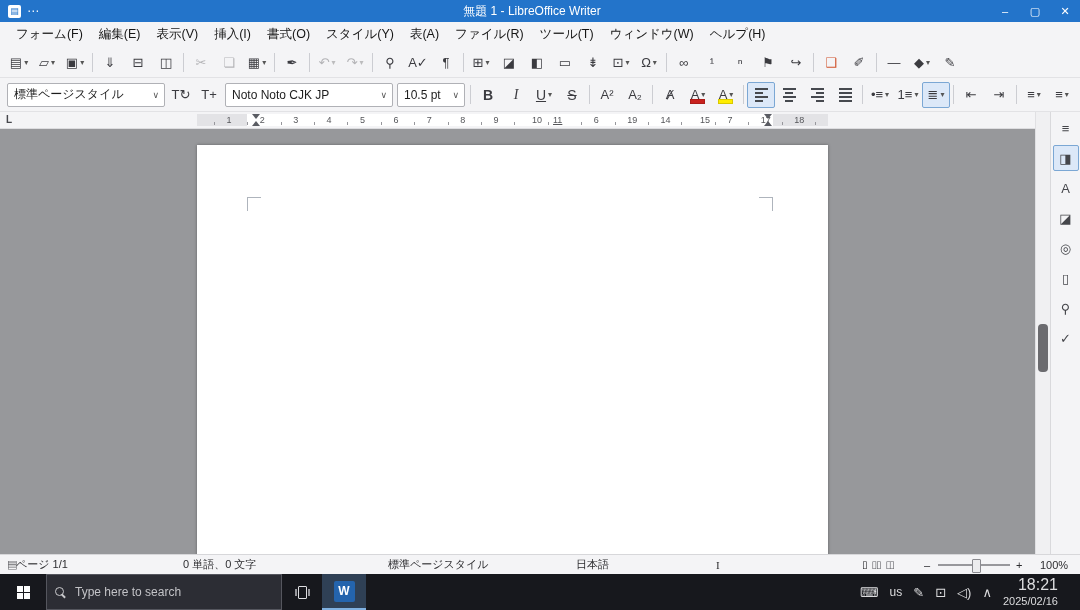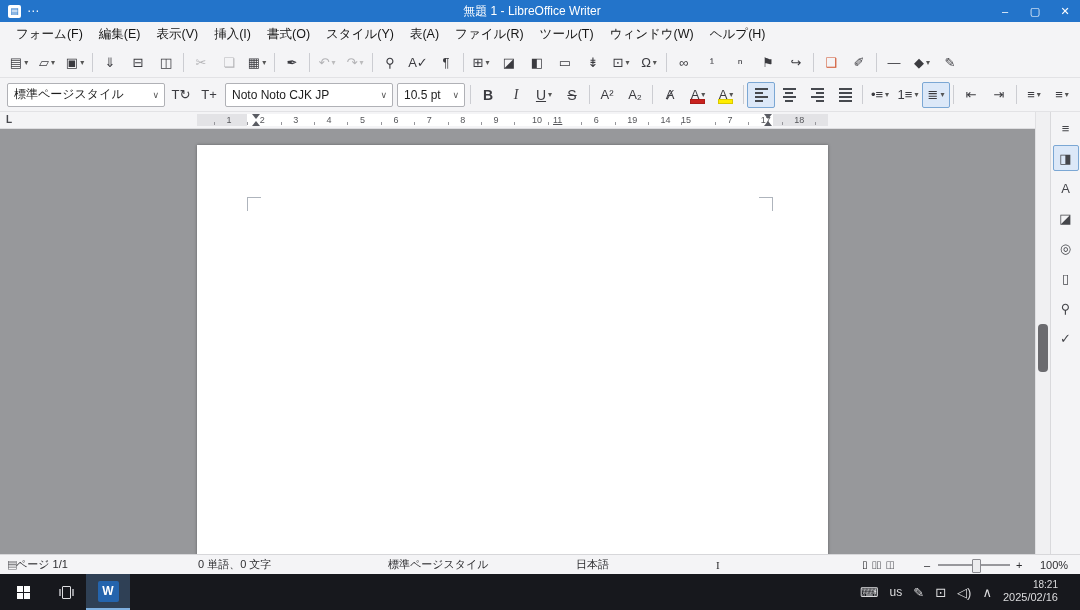--- a/index.html
+++ b/index.html
@@ -99,21 +99,21 @@
   .tv i{position:absolute;top:0;bottom:0;left:3px;right:3px;border:1.5px solid #dedee1;border-radius:1px}
   .tv b{position:absolute;top:3px;bottom:3px;left:0;right:0;border-left:2px solid #96969b;border-right:2px solid #96969b}
   .task-app{width:44px;display:flex;align-items:center;justify-content:center;background:rgba(98,145,201,.33);
             border-bottom:2px solid #7fb0e0}
   .wicon{width:21px;height:21px;background:#2464ad;color:#fff;font-weight:bold;font-size:12px;display:flex;
          align-items:center;justify-content:center;border-radius:2px}
   .tray{margin-left:auto;display:flex;align-items:center;gap:11px;padding-right:10px}
   .tray-ic{font-size:13px;color:#dcdcde;white-space:nowrap}
   .tray-txt{font-size:12px}
   .clock{display:flex;flex-direction:column;align-items:flex-end;justify-content:center;line-height:1.25;padding-right:12px}
-  .clock .t{font-size:10px}
+  .clock .t{font-size:16px}
   .clock .d{font-size:11px}
 </style>
 </head>
 <body>
 
 <div class="titlebar">
   <span class="app-ico">▤</span>
   <span class="menu-dots">⋯</span>
   <span class="tb-title">無題 1 - LibreOffice Writer</span>
   <span class="win-ctl">
@@ -395,21 +395,21 @@
           <span class="ruler-num" style="left: 163px;">5</span>
           <span class="ruler-num" style="left: 196.4px;">6</span>
           <span class="ruler-num" style="left: 229.8px;">7</span>
           <span class="ruler-num" style="left: 263.2px;">8</span>
           <span class="ruler-num" style="left: 296.6px;">9</span>
           <span class="ruler-num" style="left: 335px;">10</span>
           <span class="ruler-num" style="left: 356px; text-decoration: underline;">11</span>
           <span class="ruler-num" style="left: 396.8px;">6</span>
           <span class="ruler-num" style="left: 430.2px;">19</span>
           <span class="ruler-num" style="left: 463.6px;">14</span>
-          <span class="ruler-num" style="left: 484px;">15</span>
+          <span class="ruler-num" style="left: 503px;">15</span>
           <span class="ruler-num" style="left: 530.4px;">7</span>
           <span class="ruler-num" style="left: 563.8px;">17</span>
           <span class="ruler-num" style="left: 597.2px;">18</span>
           <span class="ruler-tick" style="left: 16.7px;"></span>
           <span class="ruler-tick" style="left: 50.1px;"></span>
           <span class="ruler-tick" style="left: 83.5px;"></span>
           <span class="ruler-tick" style="left: 116.9px;"></span>
           <span class="ruler-tick" style="left: 150.3px;"></span>
           <span class="ruler-tick" style="left: 183.7px;"></span>
           <span class="ruler-tick" style="left: 217.1px;"></span>
@@ -461,21 +461,21 @@
       </div>
       <div class="sb-btn">
         <span>✓</span>
       </div>
     </div>
 </div>
 
 <div class="statusbar">
   <span class="sb-item" style="left:7px;color:#6a6a6e">▤</span>
   <span class="sb-item" style="left:16px">ページ 1/1</span>
-  <span class="sb-item" style="left:198px">0 単語、0 文字</span>
+  <span class="sb-item" style="left:183px">0 単語、0 文字</span>
   <span class="sb-item" style="left:388px">標準ページスタイル</span>
   <span class="sb-item" style="left:576px">日本語</span>
   <span class="sb-item" style="left:716px;font-family:'Liberation Serif',serif">I</span>
   <span class="sb-item" style="left:862px" id="viewmodes">
       <span class="viewmode active">▯</span>
       <span class="viewmode">▯▯</span>
       <span class="viewmode">◫</span>
     </span>
   <span class="sb-item" style="left:924px">–</span>
   <span class="sb-item" style="left:938px">
@@ -490,20 +490,27 @@
 
 <div class="taskbar">
   <div class="start">
     <span class="winlogo">
         <span></span>
         <span></span>
         <span></span>
         <span></span>
       </span>
   </div>
+  <div class="searchbox">
+    <span class="mag">
+        <i></i>
+        <b></b>
+      </span>
+    <span>Type here to search</span>
+  </div>
   <div class="task-btn">
     <span class="tv">
         <b></b>
         <i></i>
       </span>
   </div>
   <div class="task-app">
     <span class="wicon">W</span>
   </div>
   <div class="tray">

